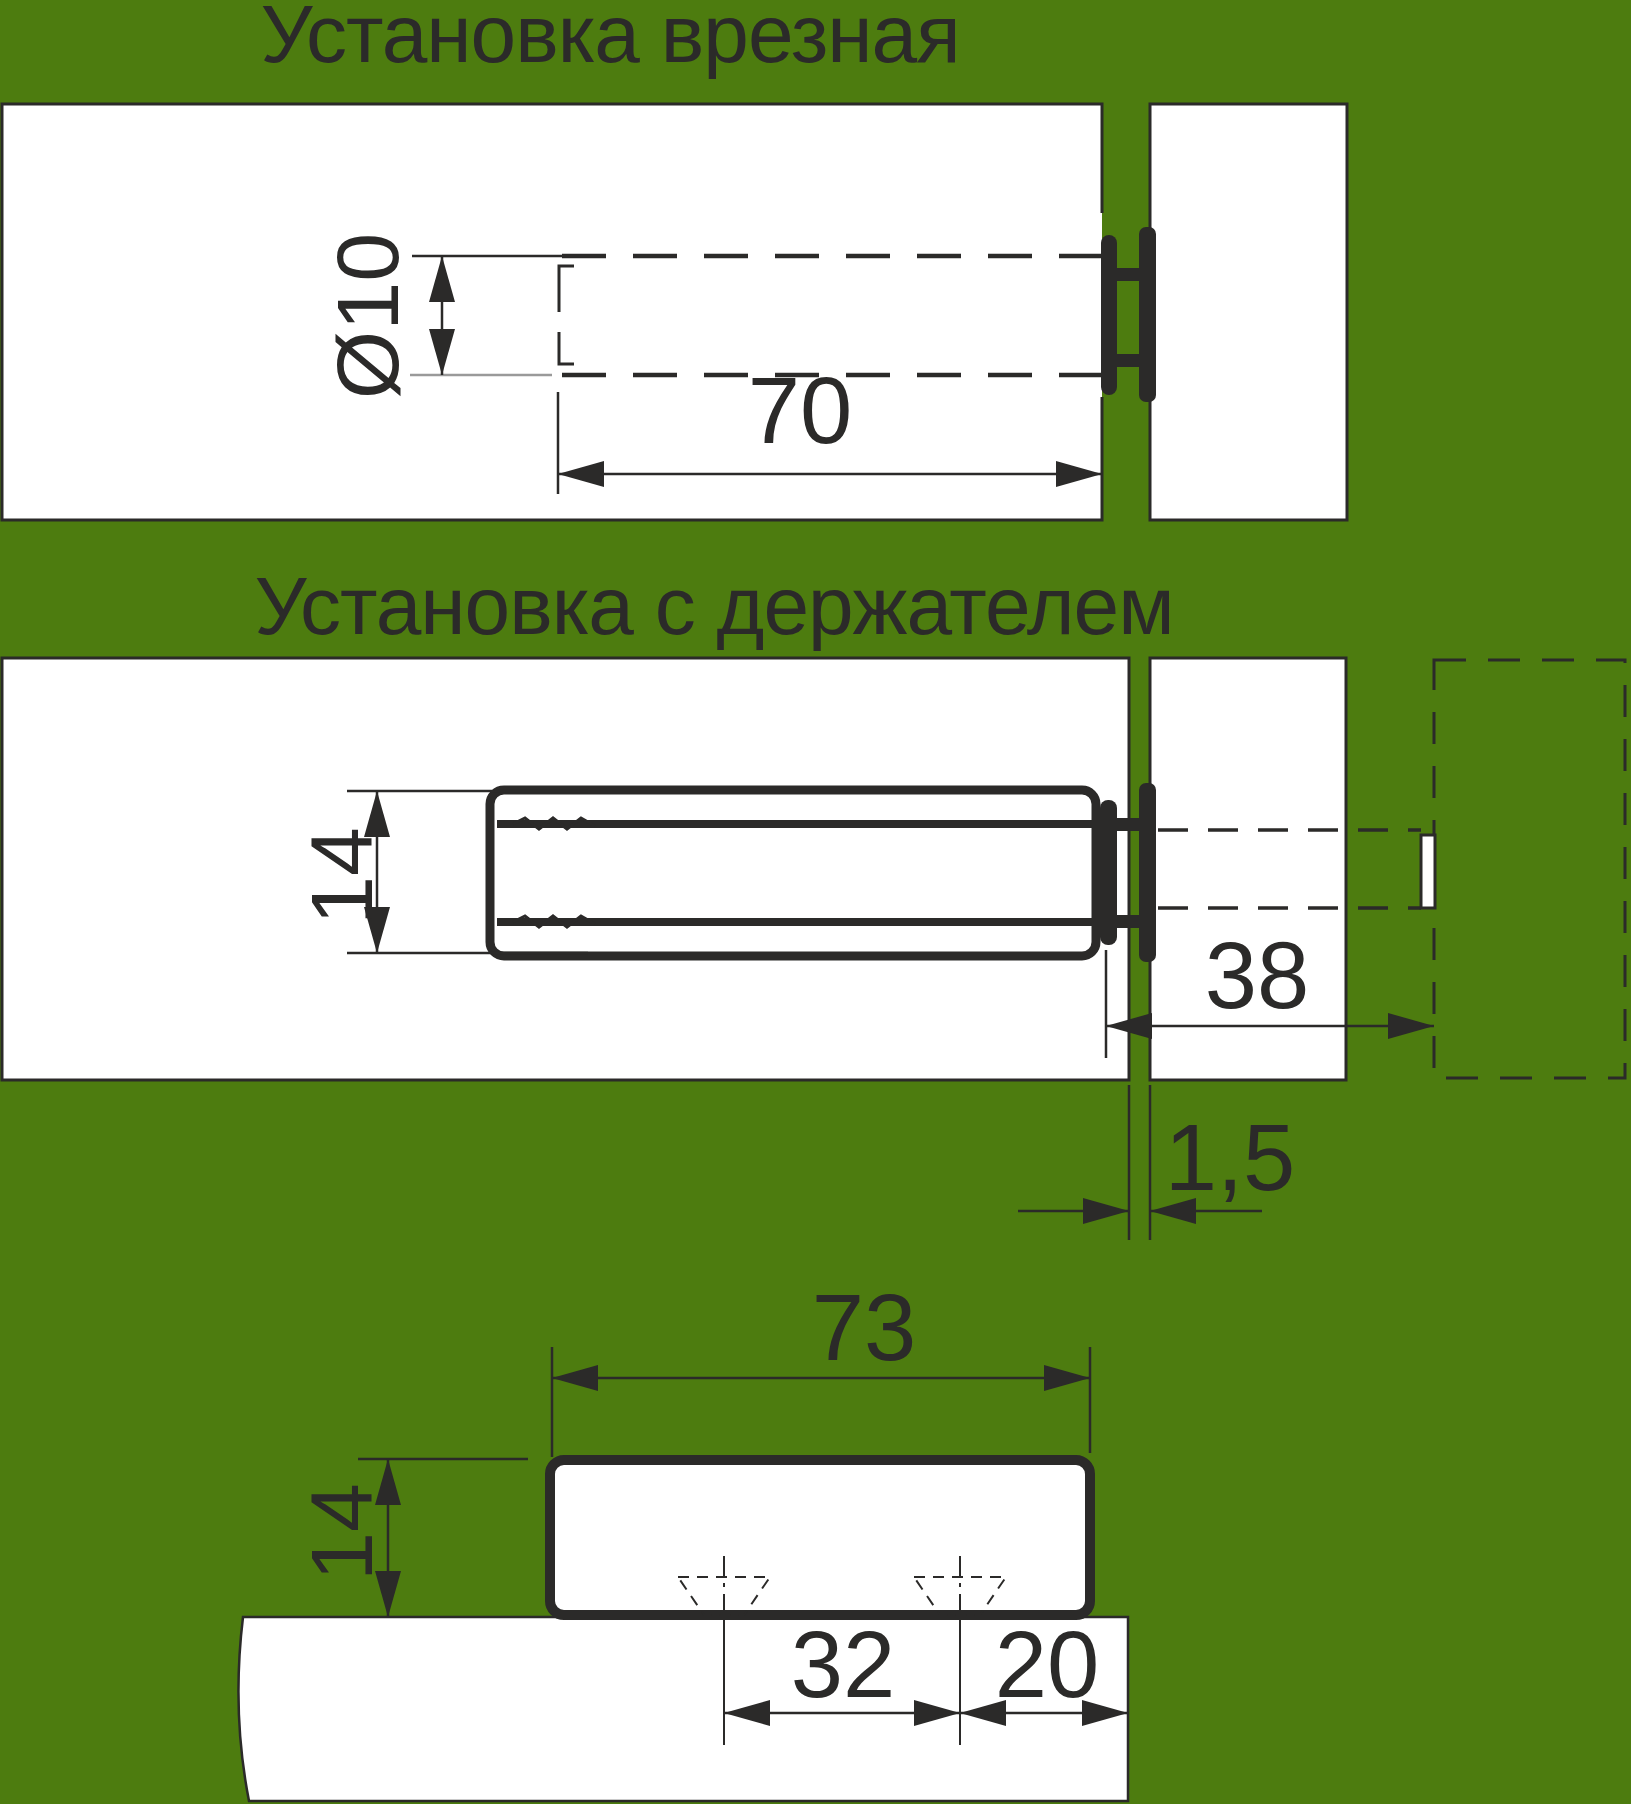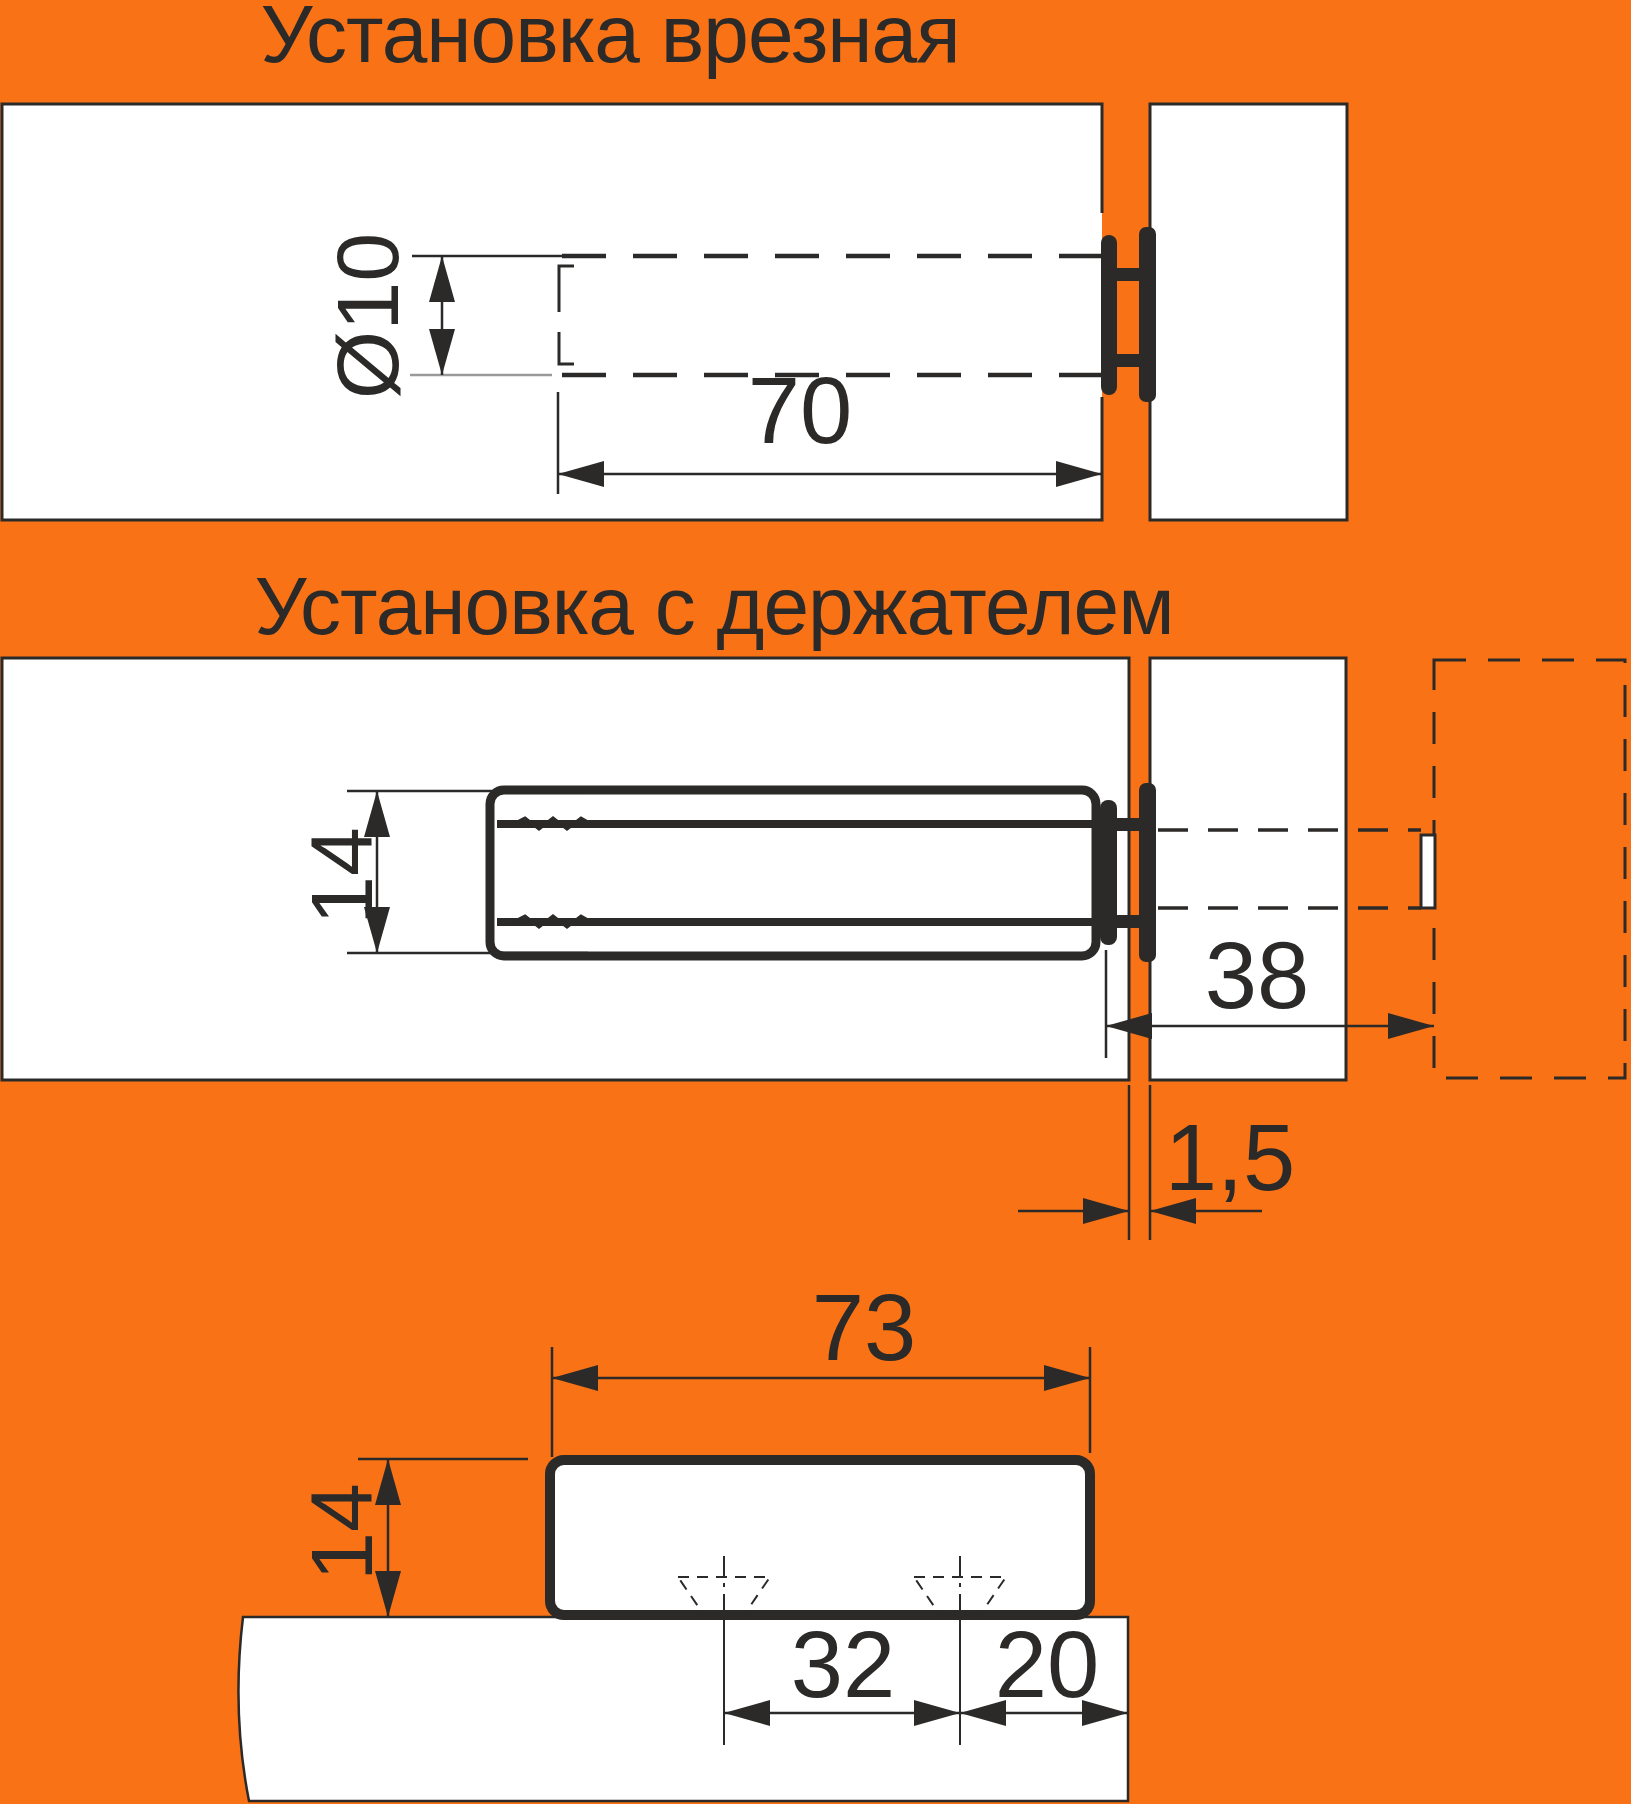--- a/index.html
+++ b/index.html
@@ -1,16 +1,16 @@
 <!DOCTYPE html>
 <html><head>
 <meta charset="utf-8">
 <style>
   html,body{margin:0;padding:0;background:#fff;}
-  .canvas-wrap{width:1631px;height:1804px;background:#f97316;position:relative;overflow:hidden;}
+  .canvas-wrap{width:1631px;height:1804px;background:#4d7c0f;position:relative;overflow:hidden;}
   svg{display:block;}
   text{font-family:"Liberation Sans","DejaVu Sans",sans-serif;fill:#2b2a29;}
   .title-text{font-size:82px;font-weight:500;letter-spacing:-1px;}
   .dim-text{font-size:94px;font-weight:500;}
   .dim-text-rot{font-size:88px;font-weight:500;}
 </style>
 </head>
 <body>
 
 <div class="canvas-wrap">

